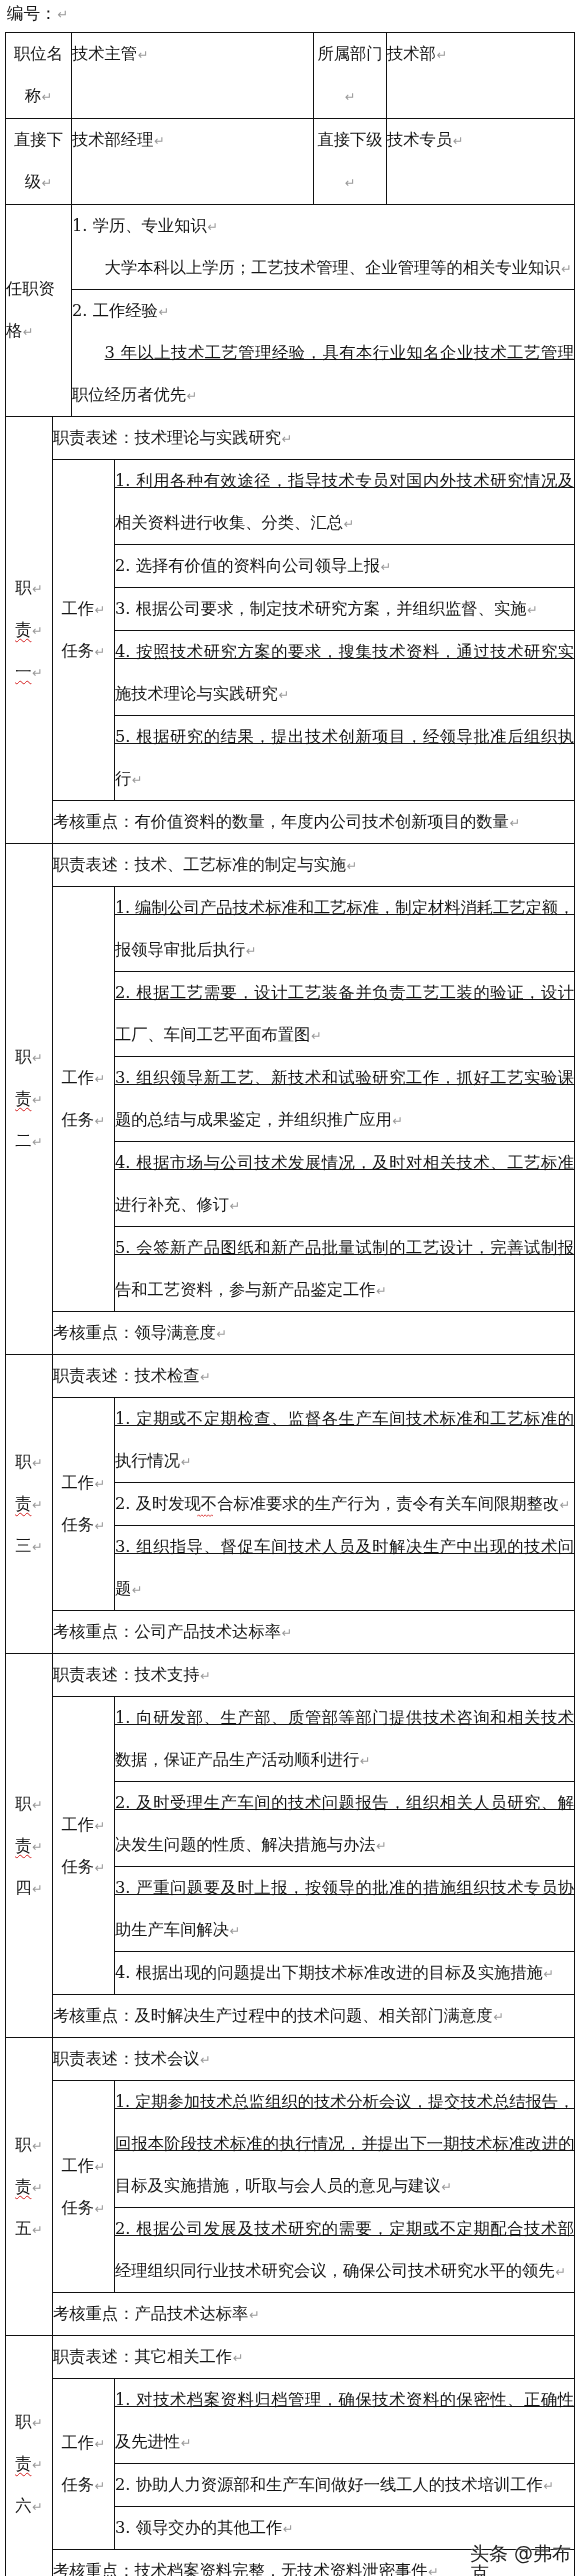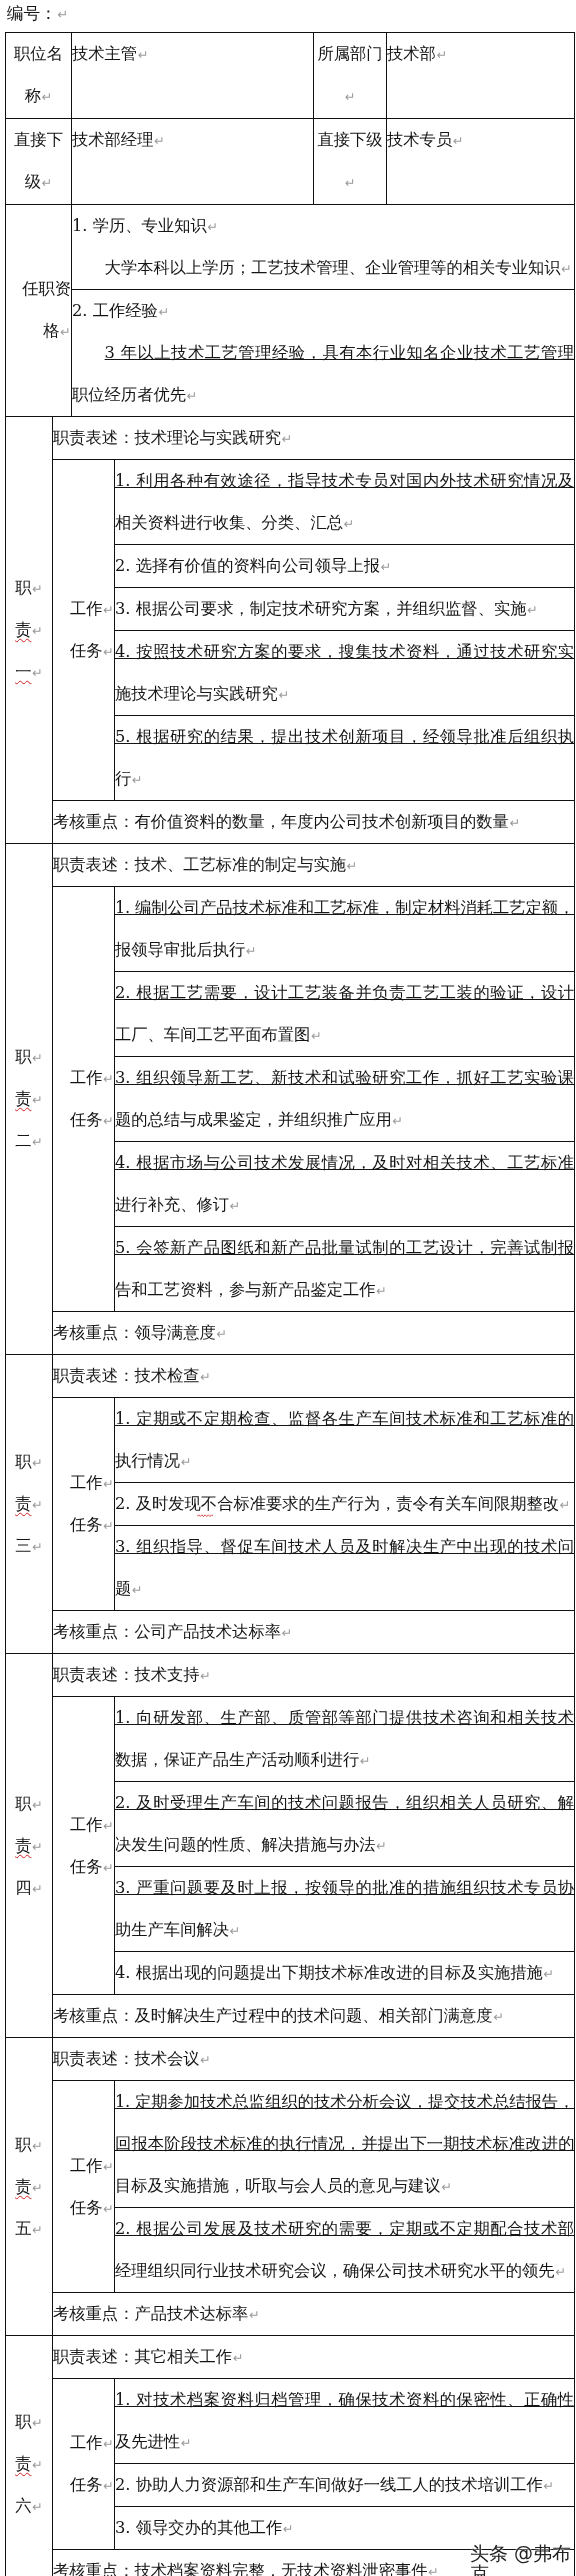--- a/index.html
+++ b/index.html
@@ -15,24 +15,24 @@
     border-collapse: collapse; table-layout: fixed;
   }
   table.jd td { border: 0.8px solid #111; padding: 0; vertical-align: top; }
   .ln { height: 42px; line-height: 42px; white-space: nowrap; overflow: hidden; position: relative; }
   .j { text-align: justify; text-align-last: justify; text-decoration: underline; }
   .tight { letter-spacing: -0.4px; }
   .indent { padding-left: 2em; }
   td.lbl { text-align: center; padding: 0 8.4px; line-height: 42px; word-break: break-all; }
   td.lbl2 { padding: 0 10px; }
   td.val { line-height: 42px; padding: 0 5px; }
-  td.qlabel { text-align: right; vertical-align: middle !important; padding: 0 8.4px; line-height: 42px; word-break: break-all; margin-top: 11px; }
+  td.qlabel { text-align: left; vertical-align: middle !important; padding: 0 8.4px; line-height: 42px; word-break: break-all; margin-top: 11px; }
   td.qcell { padding: 0 5px 0 9.2px; }
   td.dlabel { vertical-align: middle !important; text-align: center; }
-  td.tlabel { vertical-align: middle !important; text-align: right; }
+  td.tlabel { vertical-align: middle !important; text-align: center; }
   td.desc, td.kpi { padding: 0 5px 0 8.4px; }
   td.task { padding: 0 5px 0 7.5px; }
   .wavy { text-decoration: underline wavy #d42020; text-decoration-thickness: 0.8px; text-underline-offset: 3.3px; }
   .sq { position: absolute; left: 5em; bottom: 7.5px; width: 1em; height: 3.3px; line-height: 0; }
   .sq svg { display: block; width: 100%; height: 3.3px; }
   .watermark {
     position: absolute; left: 470px; top: 2543px;
     font-family: "DejaVu Sans", "Liberation Sans", sans-serif;
     font-size: 19px; line-height: 20px; color: #222;
     text-shadow: 0 0 1.7px #fff, 0 0 1.7px #fff;

